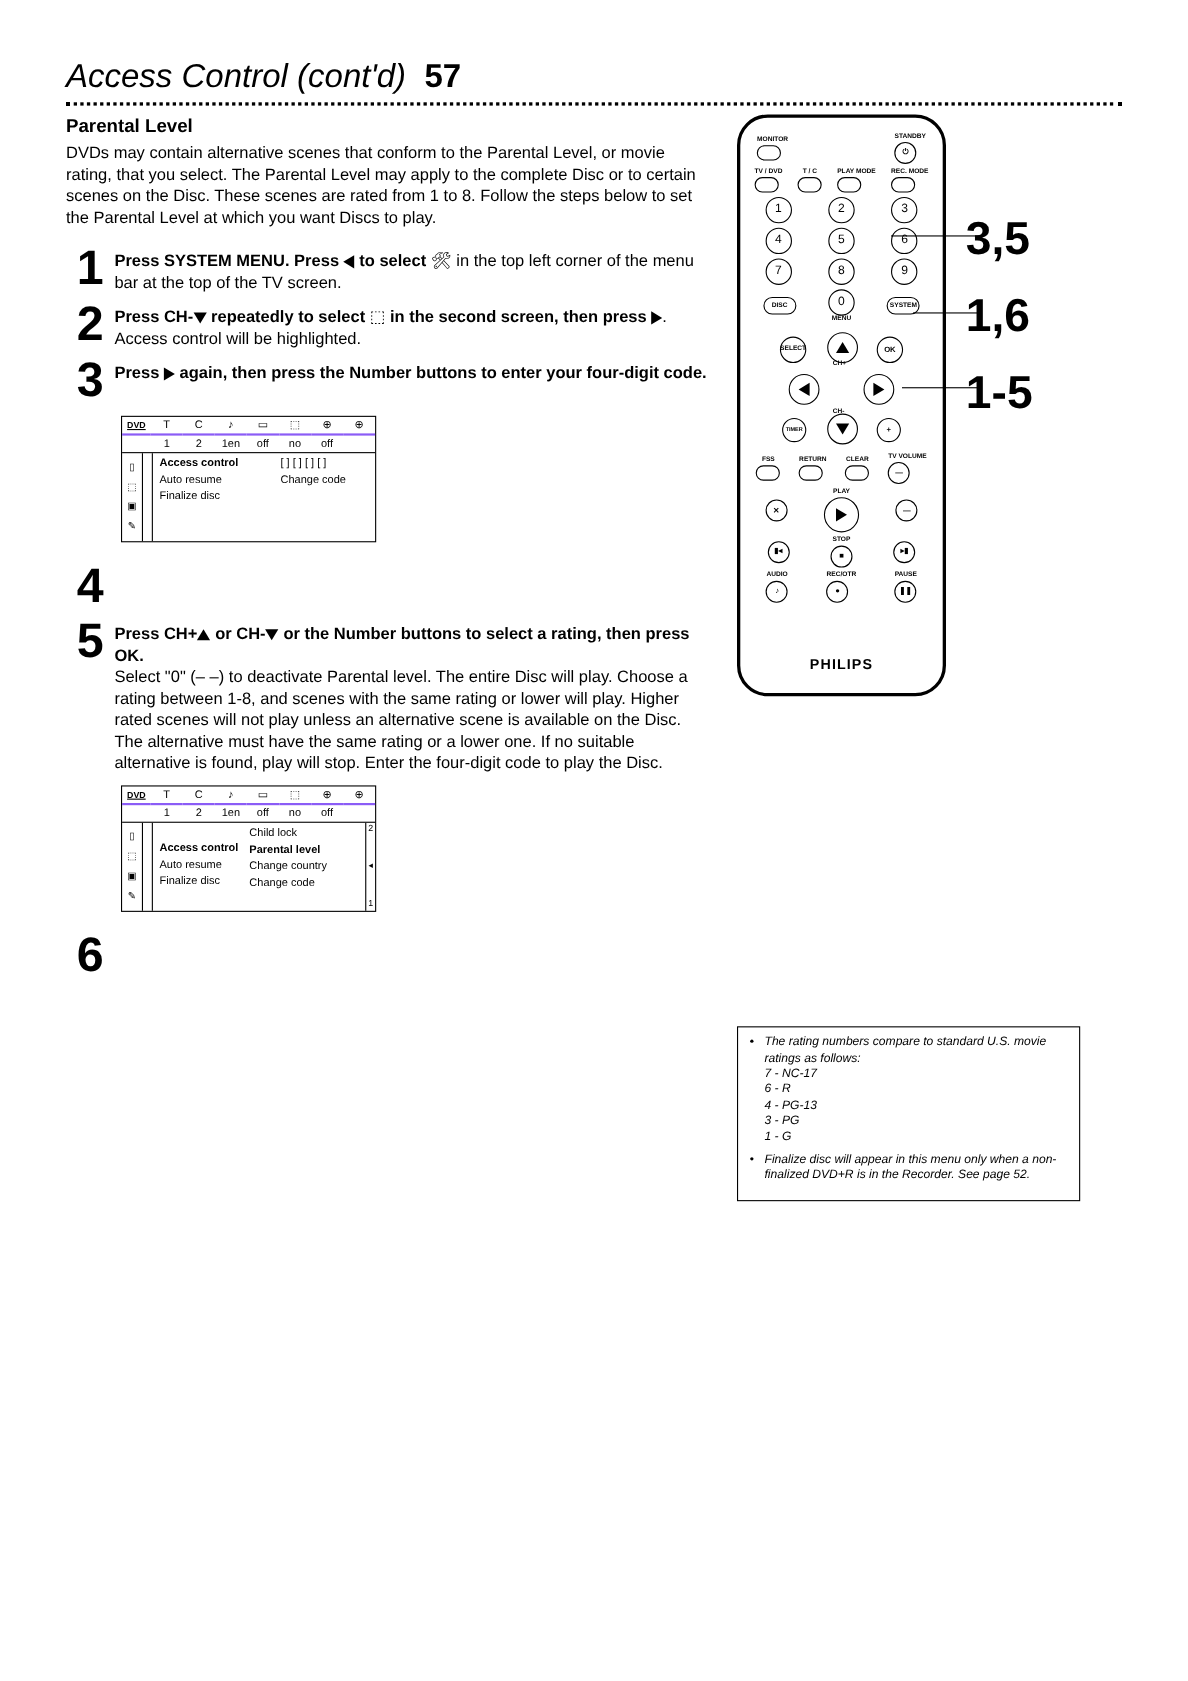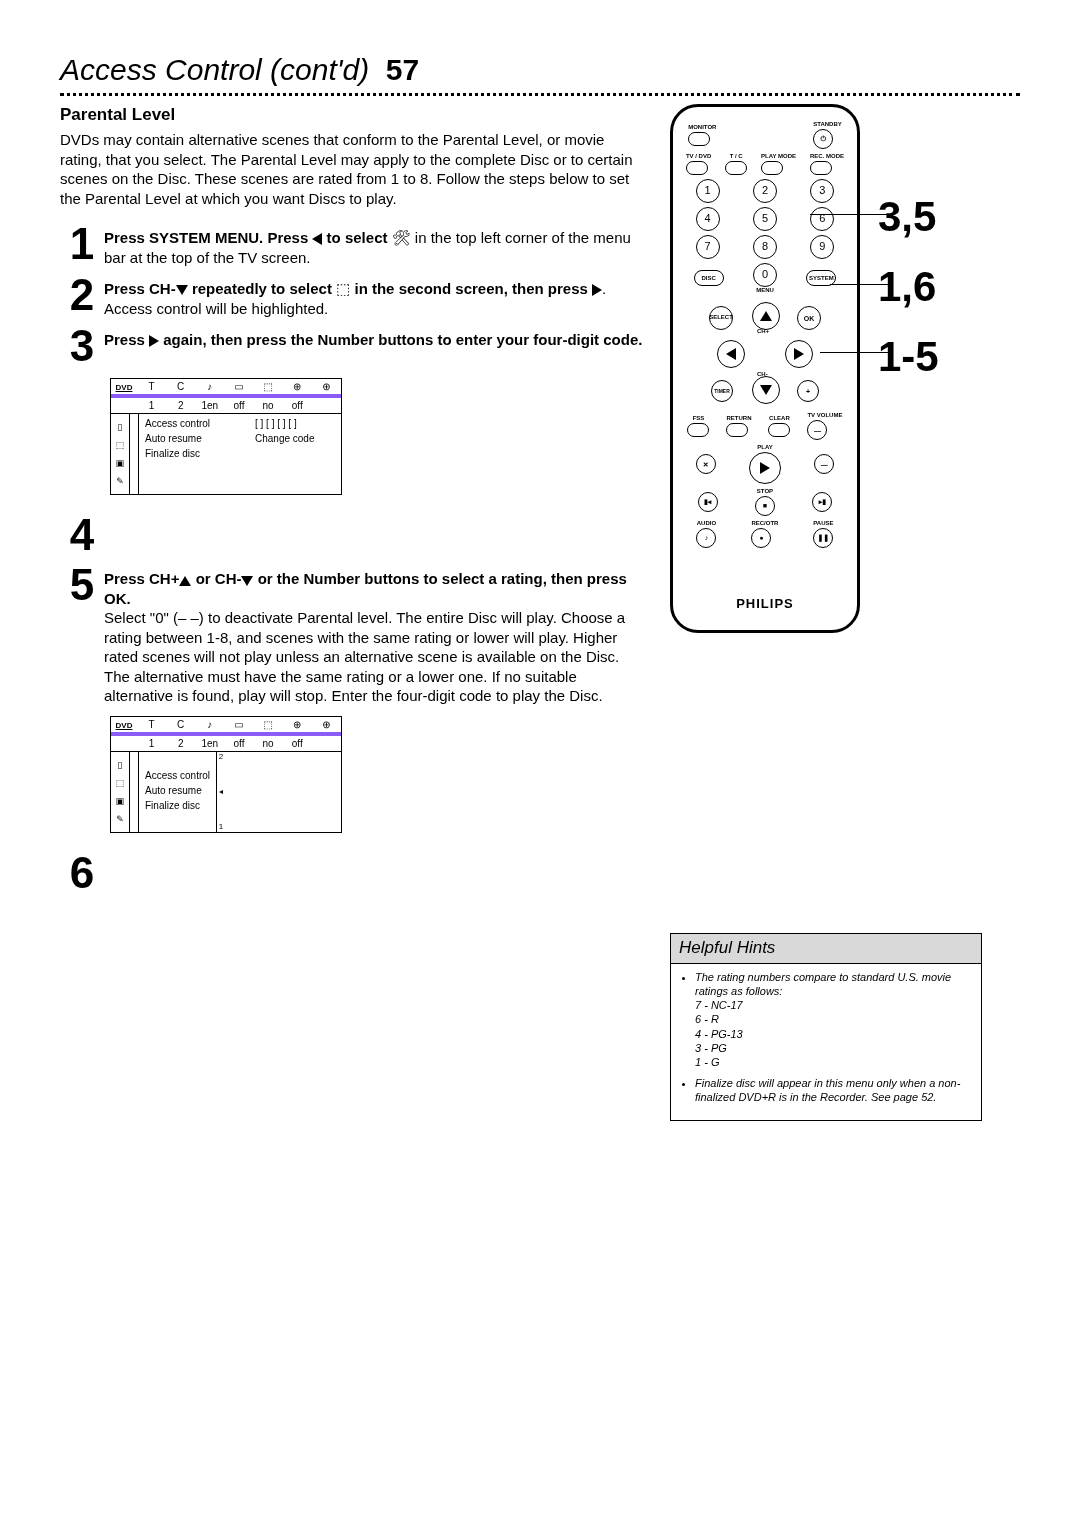--- a/index.html
+++ b/index.html
@@ -75,21 +75,21 @@
     font-size: 10px;
   }
   .osd-top {
     display: grid;
     grid-template-columns: 26px repeat(7, 1fr);
     border-bottom: 1px solid #000;
   }
   .osd-top div {
     text-align: center;
     padding: 1px 0;
-    border-bottom: 4px solid #8b5cf6;
+    border-bottom: 2px solid #8b5cf6;
   }
   .osd-top .r2 { border-bottom: 0; }
   .osd-body {
     display: flex;
     min-height: 80px;
   }
   .osd-side {
     width: 18px;
     border-right: 1px solid #000;
     display: flex;
@@ -103,21 +103,21 @@
   .osd-list {
     flex: 1;
     display: flex;
     flex-direction: column;
     padding: 2px 0;
   }
   .osd-list div {
     padding: 1px 6px;
     white-space: nowrap;
   }
-  .osd-list .hl { font-weight: 400; }
+  .osd-list .hl { font-weight: 700; }
   .osd-right {
     flex: 0 0 90px;
     display: flex; flex-direction: column;
     padding: 2px 0;
   }
   .osd-right div { padding: 1px 4px; white-space: nowrap; }
   .osd-right .hl { font-weight: 700; }
   .osd-scroll {
     width: 8px;
     border-left: 1px solid #000;
@@ -317,20 +317,26 @@
             <span>▣</span>
             <span>✎</span>
           </div>
           <div class="osd-gap"></div>
           <div class="osd-list" style="flex:0 0 76px;">
             <div style="height:12px;"></div>
             <div class="hl">Access control</div>
             <div>Auto resume</div>
             <div>Finalize disc</div>
           </div>
+          <div class="osd-right" style="flex:1;">
+            <div>Child lock</div>
+            <div class="hl">Parental level</div>
+            <div>Change country</div>
+            <div>Change code</div>
+          </div>
           <div class="osd-scroll">
             <div>2</div>
             <div>◂</div>
             <div>1</div>
           </div>
         </div>
       </div>
 
       <div class="step">
         <div class="step-num">6</div>
@@ -469,21 +475,20 @@
 
       <div class="annot-line" style="top:110px;left:140px;width:80px;"></div>
       <div class="annot" style="top:86px;">3,5</div>
       <div class="annot-line" style="top:180px;left:160px;width:60px;"></div>
       <div class="annot" style="top:156px;">1,6</div>
       <div class="annot-line" style="top:248px;left:150px;width:70px;"></div>
       <div class="annot" style="top:226px;">1-5</div>
     </div>
 
     <div class="hints">
-      <div class="hints-title">Helpful Hints</div>
       <div class="hints-body">
         <ul>
           <li>
             <span>The rating numbers compare to standard U.S. movie ratings as fol­lows:</span><br>
             <span>7 - NC-17</span><br>
             <span>6 - R</span><br>
             <span>4 - PG-13</span><br>
             <span>3 - PG</span><br>
             <span>1 - G</span>
           </li>

